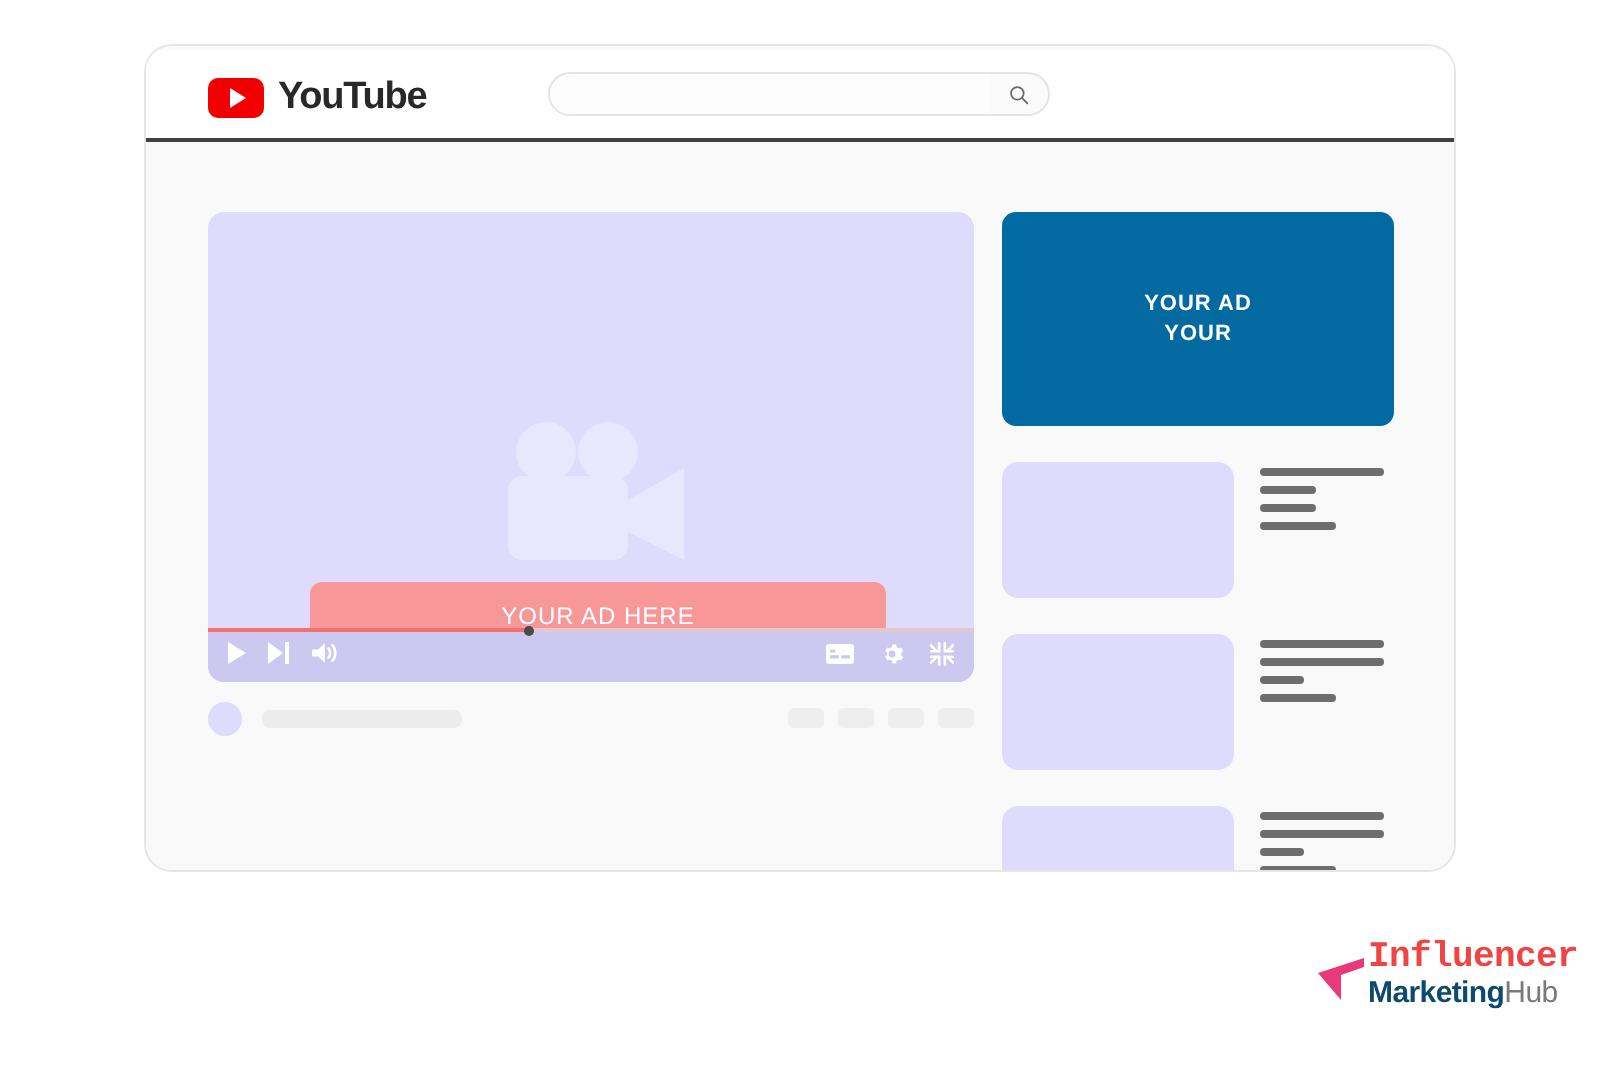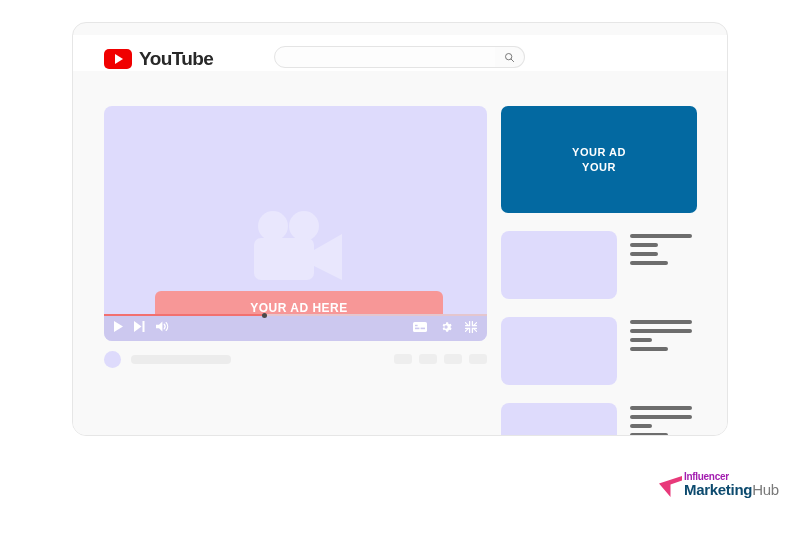--- a/index.html
+++ b/index.html
@@ -26,25 +26,25 @@
     background: #f9f9f9;
     border: 1px solid #e6e6e6;
     border-radius: 14px;
     box-sizing: border-box;
     overflow: hidden;
   }
 
   .browser-header {
     position: absolute;
     left: 0;
-    top: 12px;
+    top: 2px;
     width: 100%;
     height: 48px;
     background: #ffffff;
-    border-bottom: 1px solid #404040;
+    border-bottom: 4px solid #404040;
     box-sizing: border-box;
   }
 
   
   .yt-brand {
     position: absolute;
     left: 31px;
     top: 13px;
     display: flex;
     align-items: center;
@@ -155,21 +155,21 @@
     height: 33px;
     background: #f79797;
     border-radius: 6px;
     display: flex;
     align-items: center;
     justify-content: center;
   }
   .ad-banner-player .label {
     color: #ffffff;
     font-size: 12px;
-    font-weight: bold;
+    font-weight: normal;
     letter-spacing: 0.5px;
   }
 
   
   .player-controls {
     position: absolute;
     left: 0;
     bottom: 0;
     width: 100%;
     height: 27px;
@@ -327,24 +327,25 @@
     height: 30px;
     flex: none;
   }
   .brand-text {
     display: flex;
     flex-direction: column;
     line-height: 1.08;
     margin-left: -2px;
   }
   .brand-line1 {
-    font-size: 10px;
+    font-size: 18px;
     font-weight: bold;
-    color: #a21caf;
+    color: #ef4444;
     letter-spacing: -0.3px;
+    font-family: Liberation Mono, monospace;
   }
   .brand-line2 {
     font-size: 15px;
     letter-spacing: -0.3px;
   }
   .brand-line2 .strong { font-weight: bold; color: #0c4a6e; }
   .brand-line2 .light { font-weight: normal; color: #7a7a7a; }
 </style>
 </head>
 <body>

